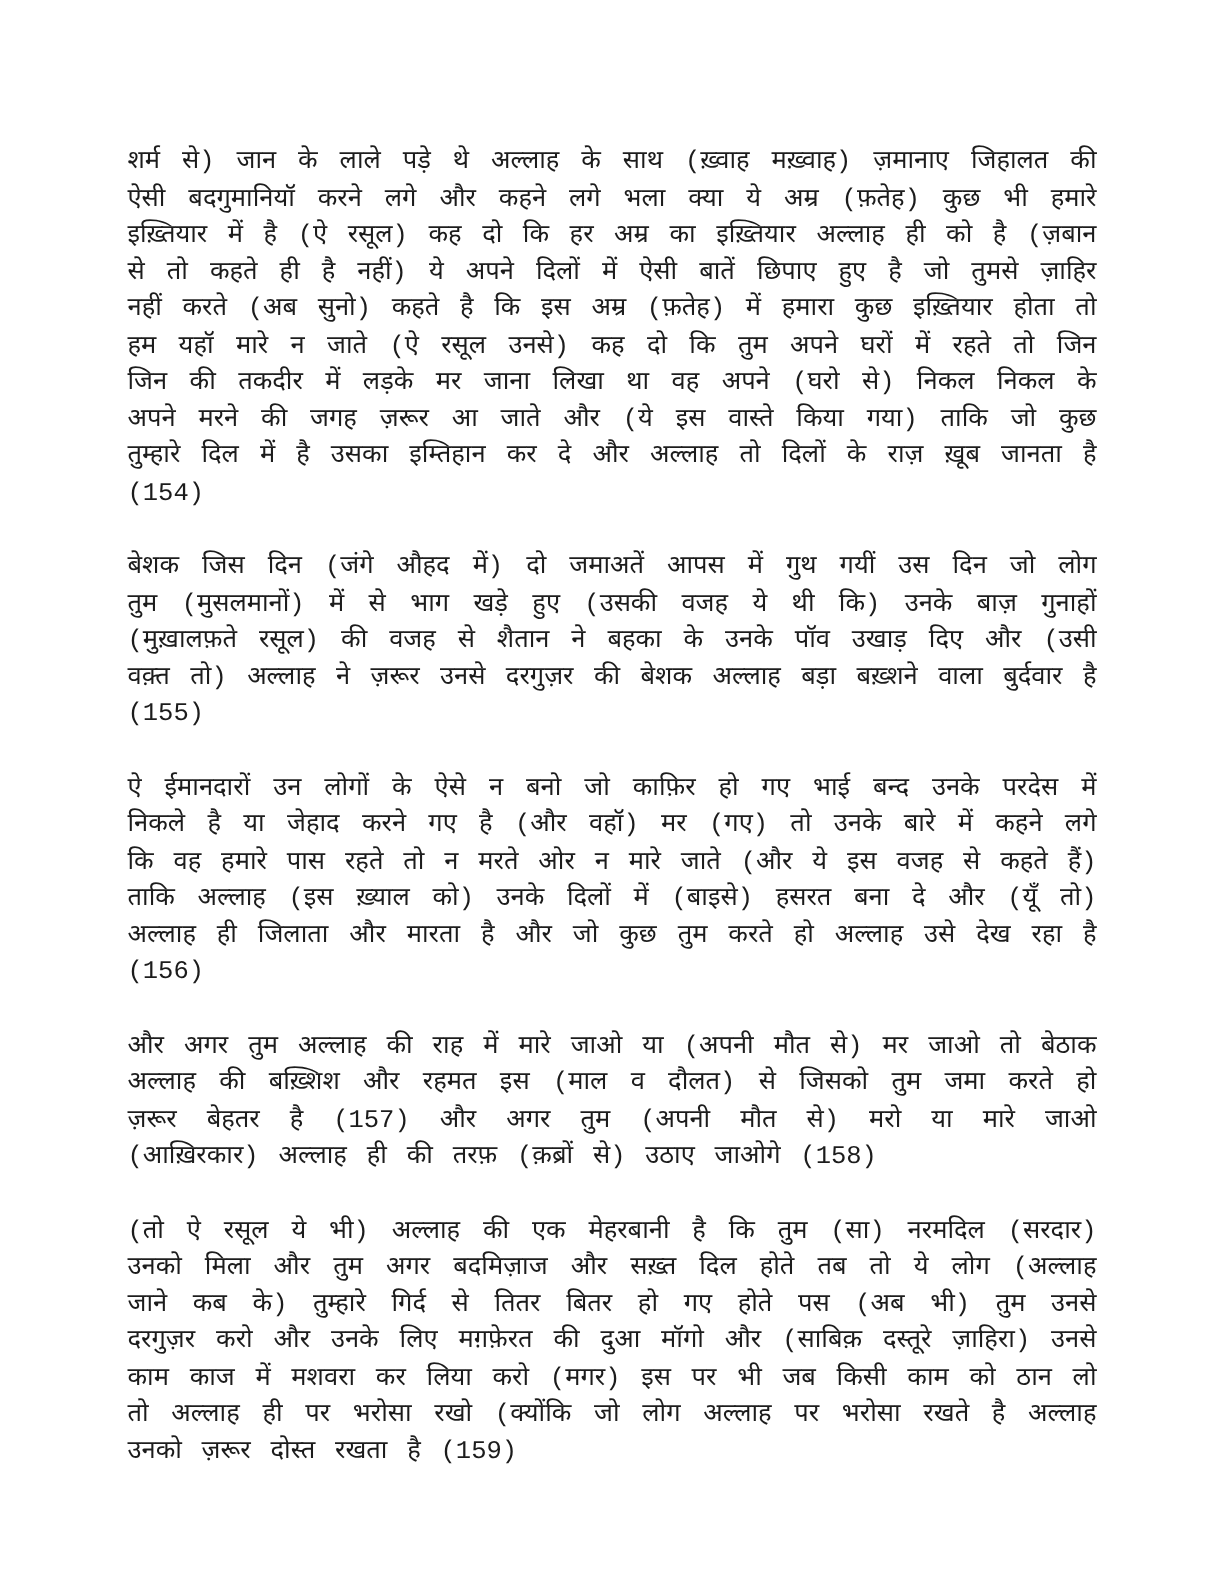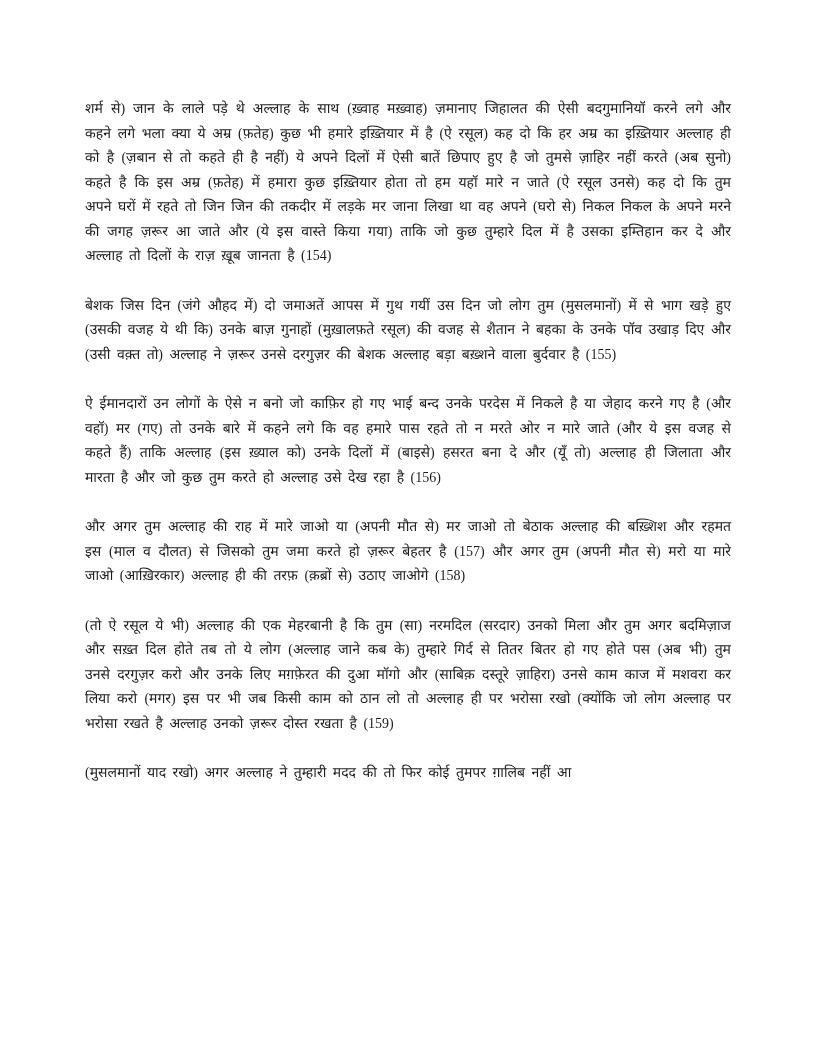--- a/index.html
+++ b/index.html
@@ -14,36 +14,35 @@
   }
   .page {
     box-sizing: border-box;
     width: 816px;
     height: 1056px;
     padding: 97px 85px 40px 85px;
     background: #ffffff;
   }
   .para {
     margin: 0 0 25px 0;
-    font-family: Liberation Serif, serif;
-    font-size: 14px;
+    font-family: Liberation Mono, monospace;
+    font-size: 17px;
     line-height: 24.5px;
     color: #1c1c1c;
     text-align: justify;
     text-justify: inter-word;
     word-spacing: 3px;
     letter-spacing: 0;
   }
   .para:last-child {
     margin-bottom: 0;
   }
 </style>
 </head>
 <body>
 
 <div class="page">
   <p class="para">शर्म से) जान के लाले पड़े थे अल्लाह के साथ (ख़्वाह मख़्वाह) ज़मानाए जिहालत की ऐसी बदगुमानियॉ करने लगे और कहने लगे भला क्या ये अम्र (फ़तेह) कुछ भी हमारे इख़्तियार में है (ऐ रसूल) कह दो कि हर अम्र का इख़्तियार अल्लाह ही को है (ज़बान से तो कहते ही है नहीं) ये अपने दिलों में ऐसी बातें छिपाए हुए है जो तुमसे ज़ाहिर नहीं करते (अब सुनो) कहते है कि इस अम्र (फ़तेह) में हमारा कुछ इख़्तियार होता तो हम यहॉ मारे न जाते (ऐ रसूल उनसे) कह दो कि तुम अपने घरों में रहते तो जिन जिन की तकदीर में लड़के मर जाना लिखा था वह अपने (घरो से) निकल निकल के अपने मरने की जगह ज़रूर आ जाते और (ये इस वास्ते किया गया) ताकि जो कुछ तुम्हारे दिल में है उसका इम्तिहान कर दे और अल्लाह तो दिलों के राज़ ख़ूब जानता है (154)</p>
   <p class="para">बेशक जिस दिन (जंगे औहद में) दो जमाअतें आपस में गुथ गयीं उस दिन जो लोग तुम (मुसलमानों) में से भाग खड़े हुए (उसकी वजह ये थी कि) उनके बाज़ गुनाहों (मुख़ालफ़ते रसूल) की वजह से शैतान ने बहका के उनके पॉव उखाड़ दिए और (उसी वक़्त तो) अल्लाह ने ज़रूर उनसे दरगुज़र की बेशक अल्लाह बड़ा बख़्शने वाला बुर्दवार है (155)</p>
   <p class="para">ऐ ईमानदारों उन लोगों के ऐसे न बनो जो काफ़िर हो गए भाई बन्द उनके परदेस में निकले है या जेहाद करने गए है (और वहॉ) मर (गए) तो उनके बारे में कहने लगे कि वह हमारे पास रहते तो न मरते ओर न मारे जाते (और ये इस वजह से कहते हैं) ताकि अल्लाह (इस ख़्याल को) उनके दिलों में (बाइसे) हसरत बना दे और (यूँ तो) अल्लाह ही जिलाता और मारता है और जो कुछ तुम करते हो अल्लाह उसे देख रहा है (156)</p>
   <p class="para">और अगर तुम अल्लाह की राह में मारे जाओ या (अपनी मौत से) मर जाओ तो बेठाक अल्लाह की बख़्शिश और रहमत इस (माल व दौलत) से जिसको तुम जमा करते हो ज़रूर बेहतर है (157) और अगर तुम (अपनी मौत से) मरो या मारे जाओ (आख़िरकार) अल्लाह ही की तरफ़ (क़ब्रों से) उठाए जाओगे (158)</p>
   <p class="para">(तो ऐ रसूल ये भी) अल्लाह की एक मेहरबानी है कि तुम (सा) नरमदिल (सरदार) उनको मिला और तुम अगर बदमिज़ाज और सख़्त दिल होते तब तो ये लोग (अल्लाह जाने कब के) तुम्हारे गिर्द से तितर बितर हो गए होते पस (अब भी) तुम उनसे दरगुज़र करो और उनके लिए मग़फ़ेरत की दुआ मॉगो और (साबिक़ दस्तूरे ज़ाहिरा) उनसे काम काज में मशवरा कर लिया करो (मगर) इस पर भी जब किसी काम को ठान लो तो अल्लाह ही पर भरोसा रखो (क्योंकि जो लोग अल्लाह पर भरोसा रखते है अल्लाह उनको ज़रूर दोस्त रखता है (159)</p>
-  <p class="para">(मुसलमानों याद रखो) अगर अल्लाह ने तुम्हारी मदद की तो फिर कोई तुमपर ग़ालिब नहीं आ</p>
 </div>
 
 </body></html>

